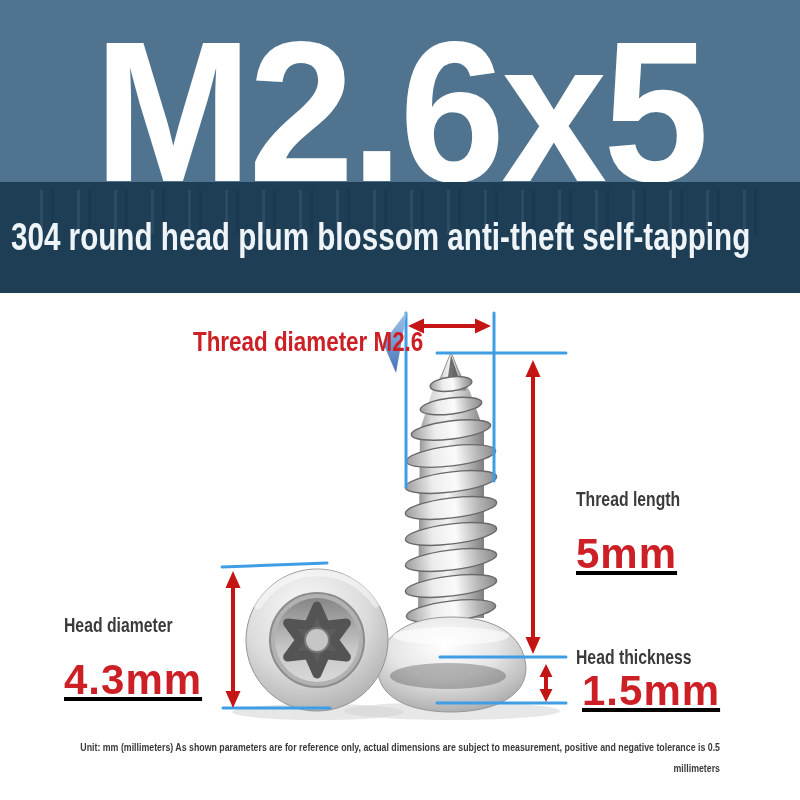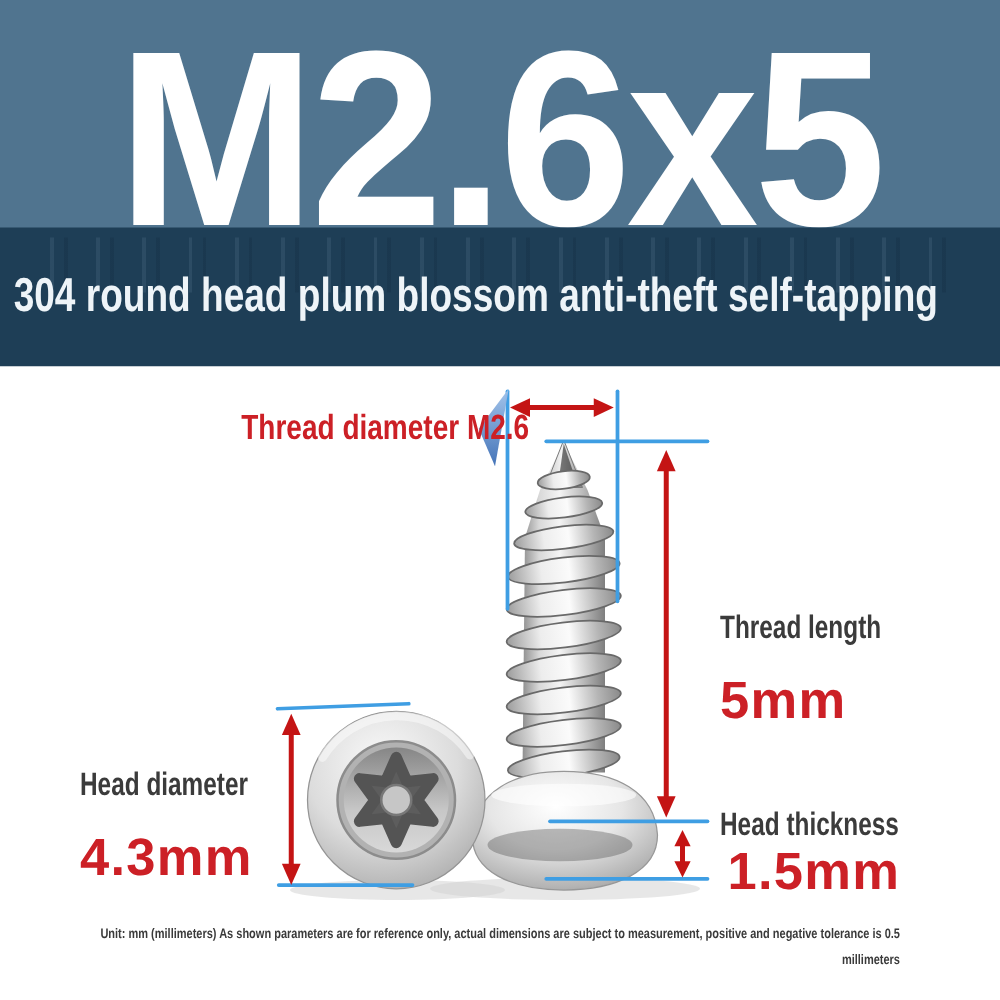--- a/index.html
+++ b/index.html
@@ -36,25 +36,25 @@
     color:var(--band-text-color,#eef4f8);font-weight:bold;font-size:38px;
     white-space:nowrap;padding-left:14px;
     transform:scaleX(.78);transform-origin:0 50%;
   }
   
   svg.art{position:absolute;left:0;top:0;width:800px;height:800px;z-index:1;pointer-events:none;}
   .mline{stroke:var(--measure-blue,#3f9ee3);stroke-width:3;stroke-linecap:round;}
   .rline{stroke:var(--arrow-red,#c41414);stroke-width:4;}
   .rhead{fill:var(--arrow-red,#c41414);}
   
-  .anno{position:absolute;z-index:4;}
+  .anno{position:absolute;z-index:4;text-decoration:underline;}
   .sqz80{display:inline-block;transform:scaleX(.80);transform-origin:0 50%;white-space:nowrap;}
   .sqz75{display:inline-block;transform:scaleX(.75);transform-origin:0 50%;white-space:nowrap;}
   .red-label{color:var(--accent-red,#cc2026);font-size:28px;font-weight:bold;line-height:1.1;}
-  .dim-label{color:var(--label-dark,#3b3b3b);font-size:26px;font-weight:bold;line-height:1.15;}
+  .dim-label{color:var(--label-dark,#3b3b3b);font-size:21px;font-weight:bold;line-height:1.15;}
   .dim-value{color:var(--accent-red,#cc2026);font-size:42px;font-weight:bold;line-height:1.05;
              letter-spacing:1px;margin-top:21px;white-space:nowrap;}
   
   .footer{
     position:absolute;left:0;top:737px;width:800px;text-align:right;z-index:4;
     color:var(--footer-color,#3a3a3a);font-size:11px;font-weight:600;
   }
   .footer .line{display:block;line-height:1.9;transform:scaleX(.8);transform-origin:50% 50%;white-space:nowrap;}
 </style>
 </head>

